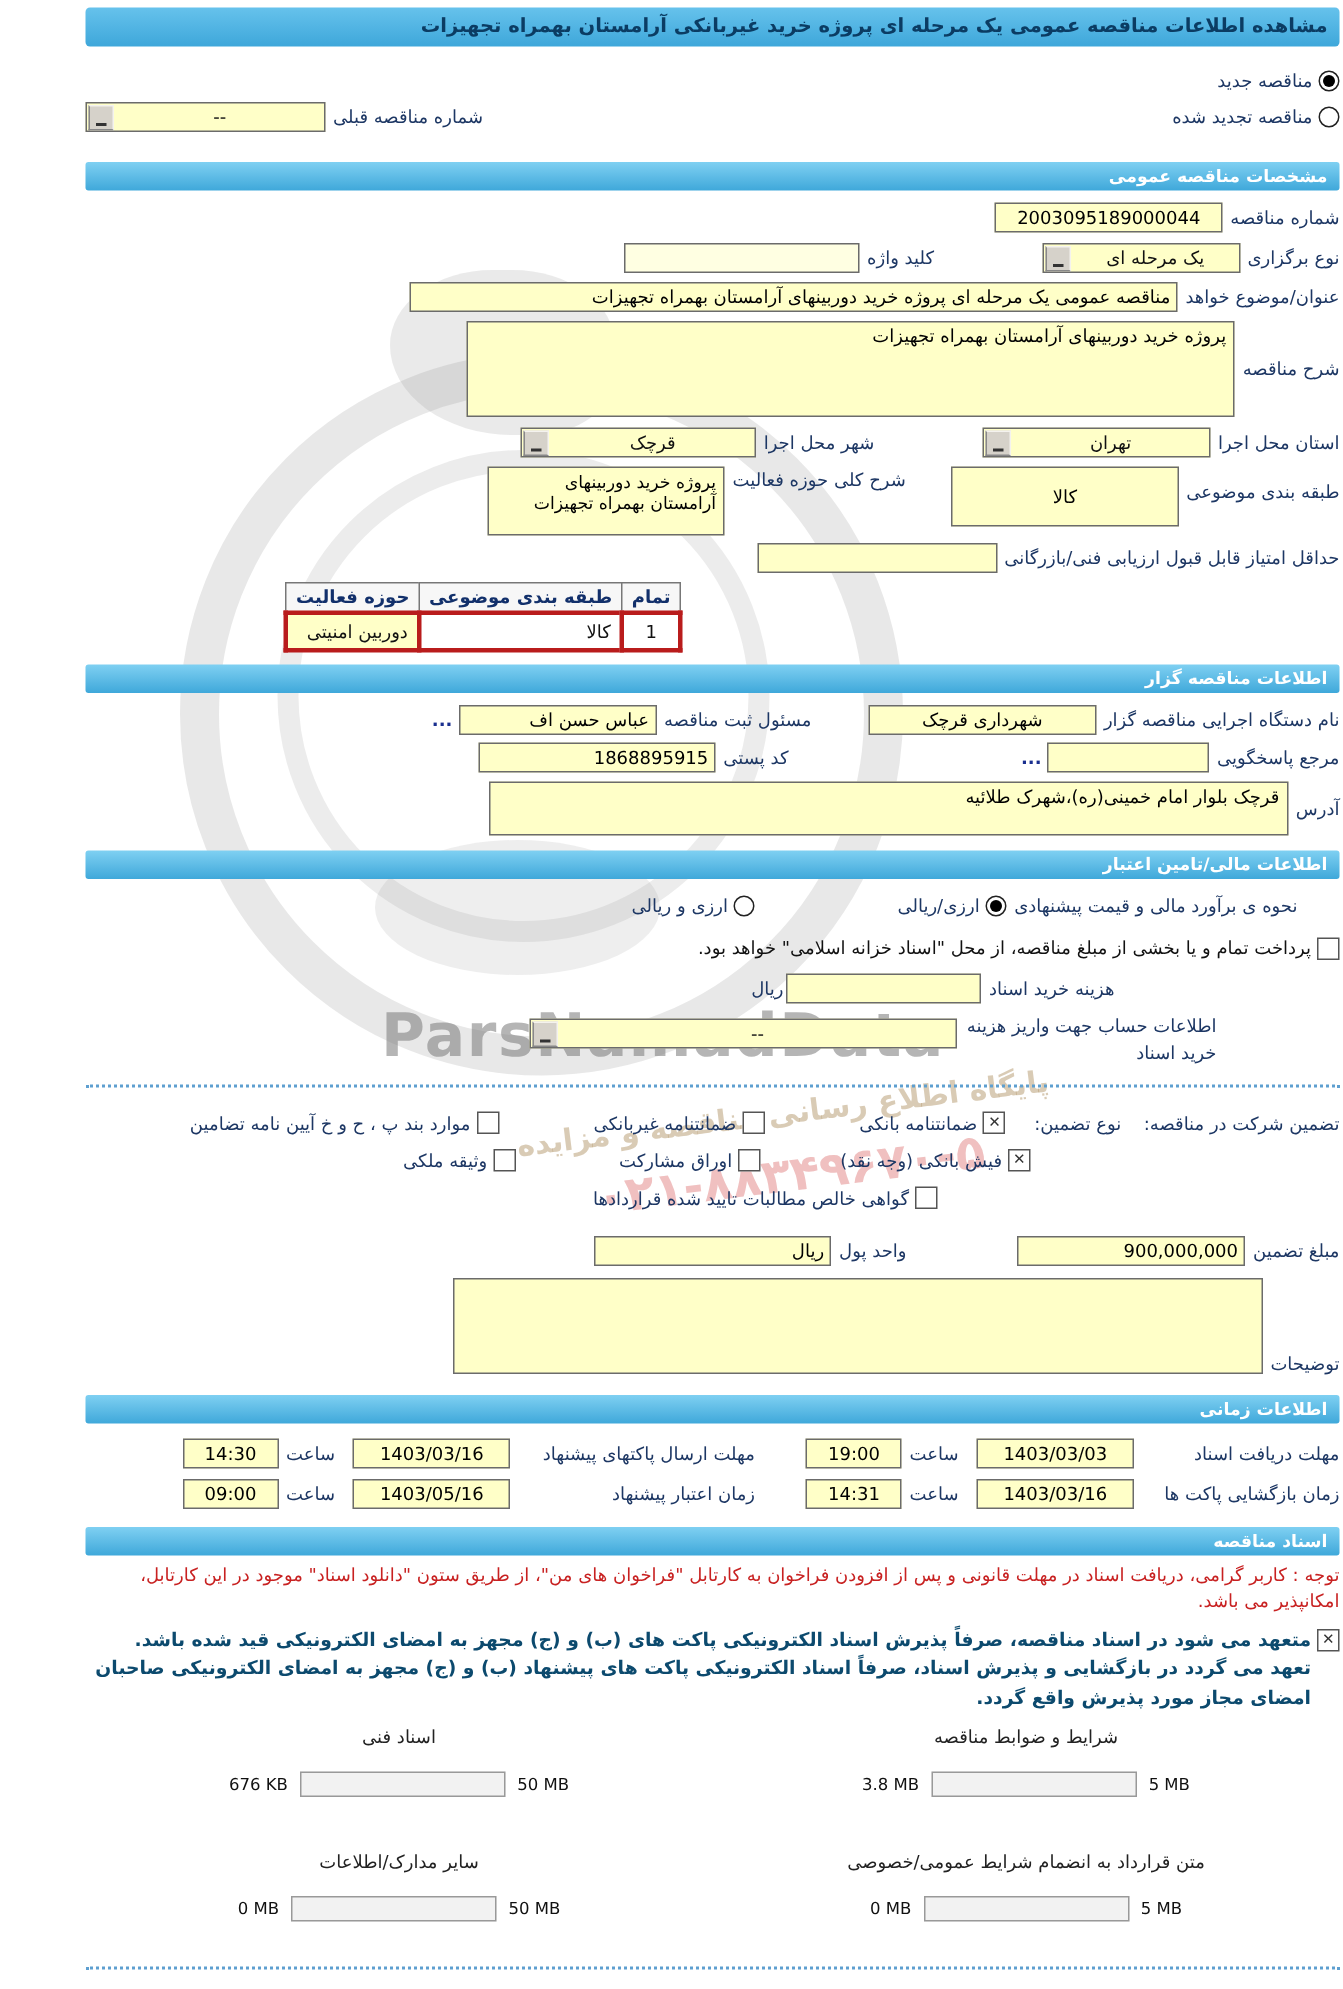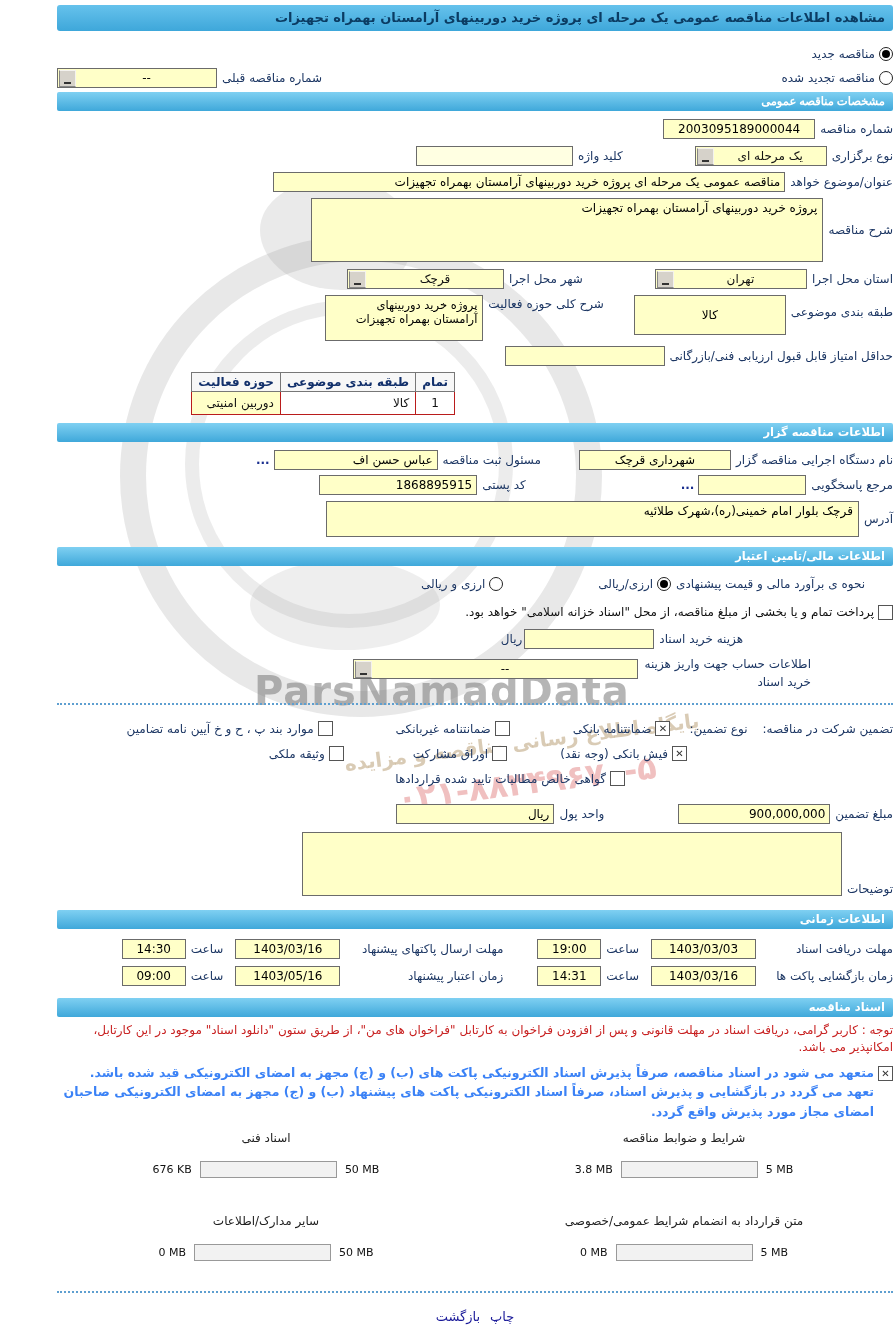--- a/index.html
+++ b/index.html
@@ -41,73 +41,73 @@
   .radio.sel::after{content:"";position:absolute;inset:2px;background:#000;border-radius:50%;}
   .cb{width:13px;height:13px;border:1px solid #555;background:#fff;flex:none;margin-left:4px;
       display:inline-flex;align-items:center;justify-content:center;font-size:10px;color:#333;cursor:pointer;}
   .cb.checked::after{content:"✕";}
   .sp{flex:1;}
   .dots{border:none;border-top:2px dotted #5e9fd0;margin:0;}
   .more{color:#1a2f8f;font-weight:bold;margin-right:4px;cursor:pointer;text-decoration:none;}
   
   table.cat{border-collapse:collapse;margin-right:438px;font-size:12px;}
   table.cat th{border:1px solid #777;background:#f7f7f7;color:#12306b;font-weight:bold;padding:2px 6px;white-space:nowrap;}
-  table.cat td{border:1px solid #b91c1c;padding:2px 6px;height:18px;}
+  table.cat td{border:3px solid #b91c1c;padding:2px 6px;height:18px;}
   
   .sched .lbr{width:132px;}
   .sched .lbl2{width:158px;}
   .dfld{width:105px;}
   .tfld{width:64px;}
   
   .upgrid{display:grid;grid-template-columns:1fr 1fr;row-gap:36px;margin-top:10px;}
   .upcell{display:flex;flex-direction:column;align-items:center;}
   .uplabel{color:#222;margin-bottom:16px;}
   .barrow{direction:ltr;display:flex;align-items:center;font-size:11px;color:#111;}
   .pbar{width:135px;height:15px;border:1px solid #999;background:#f2f2f2;margin:0 8px;overflow:hidden;}
   .pfill{height:100%;background:linear-gradient(180deg,#b4da62,#8bc234);}
   .note{color:#c82121;line-height:1.45;margin-top:5px;}
-  .commit{font-weight:bold;color:#3b82f6;line-height:1.55;font-size:12.5px;}
+  .commit{font-weight:bold;color:#0c4a6e;line-height:1.55;font-size:12.5px;}
   .links{display:flex;justify-content:center;gap:10px;margin-top:16px;}
   .links a{color:#1a1a99;font-size:13px;text-decoration:none;cursor:pointer;}
 </style>
 </head>
 <body>
 
 <div class="wm wm-circle"></div>
 <div class="wm wm-circle2"></div>
 <div class="wm wm-blob"></div>
 <div class="wm wm-blob2"></div>
 <div class="wm wm-brand">ParsNamadData</div>
 <div class="wm wm-fa">
   <span>پایگاه اطلاع رسانی مناقصه و مزایده</span>
   <span class="wm-phone">۰۲۱-۸۸۳۴۹۶۷۰-۵</span>
 </div>
 
 <div class="content">
 
-  <div class="titlebar">مشاهده اطلاعات مناقصه عمومی یک مرحله ای پروژه خرید دوربینهای آرامستان بهمراه تجهیزات</div>
+  <div class="titlebar">مشاهده اطلاعات مناقصه عمومی یک مرحله ای پروژه خرید غیربانکی آرامستان بهمراه تجهیزات</div>
 
   <div class="row" style="margin-top:16px;">
     <span class="radio sel"></span>
     <span class="lb">مناقصه جدید</span>
   </div>
   <div class="row" style="margin-top:7px;">
     <span class="radio"></span>
     <span class="lb">مناقصه تجدید شده</span>
     <span class="sp"></span>
     <span class="lb">شماره مناقصه قبلی</span>
     <span class="combo" style="width:160px;">
       <span class="val">--</span>
       <span class="cbtn">
           <i></i>
         </span>
     </span>
   </div>
 
-  <div class="secbar" style="margin-top:4px;font-family:Liberation Serif, serif;">مشخصات مناقصه عمومی</div>
+  <div class="secbar" style="margin-top:20px;">مشخصات مناقصه عمومی</div>
 
   <div class="row" style="margin-top:8px;">
     <span class="lb">شماره مناقصه</span>
     <span class="fld center" style="width:152px;">2003095189000044</span>
   </div>
 
   <div class="row" style="margin-top:7px;">
     <span class="lb">نوع برگزاری</span>
     <span class="combo" style="width:132px;">
       <span class="val">یک مرحله ای</span>
@@ -172,21 +172,21 @@
     </tr>
   </tbody>
     </table>
 
   <div class="secbar" style="margin-top:8px;">اطلاعات مناقصه گزار</div>
 
   <div class="row" style="margin-top:8px;">
     <span class="lb">نام دستگاه اجرایی مناقصه گزار</span>
     <span class="fld center" style="width:152px;">شهرداری قرچک</span>
     <span class="lb" style="margin-right:38px;">مسئول ثبت مناقصه</span>
-    <span class="fld" style="width:164px;">عباس حسن اف</span>
+    <span class="fld" style="width:132px;">عباس حسن اف</span>
     <a class="more">...</a>
   </div>
 
   <div class="row" style="margin-top:5px;">
     <span class="lb">مرجع پاسخگویی</span>
     <span class="fld" style="width:108px;"></span>
     <a class="more">...</a>
     <span class="lb" style="margin-right:155px;">کد پستی</span>
     <span class="fld" style="width:158px;">1868895915</span>
   </div>

